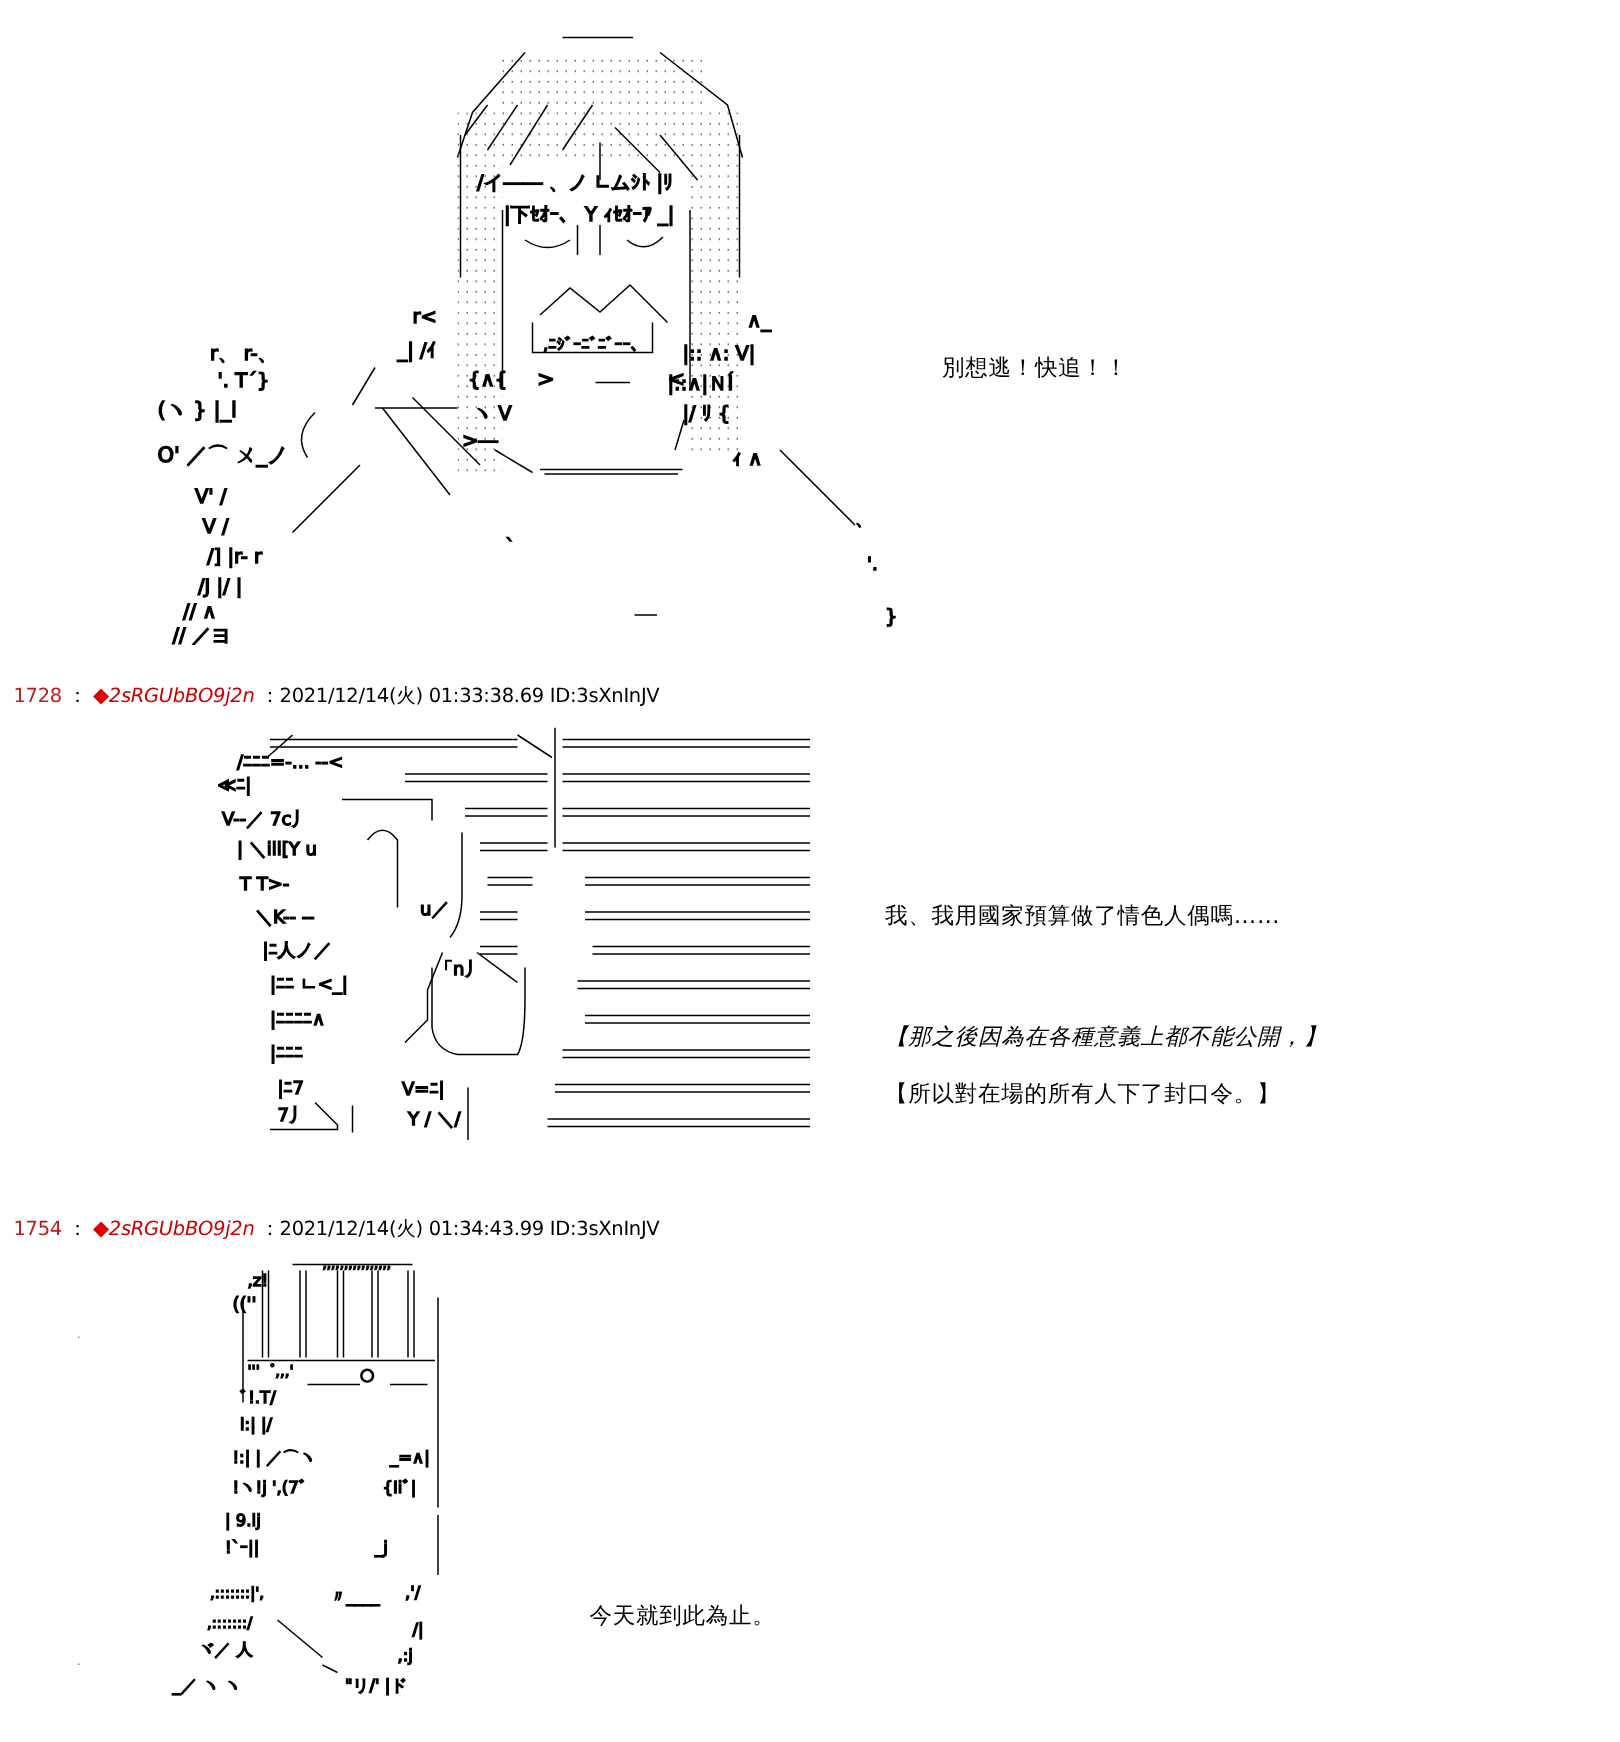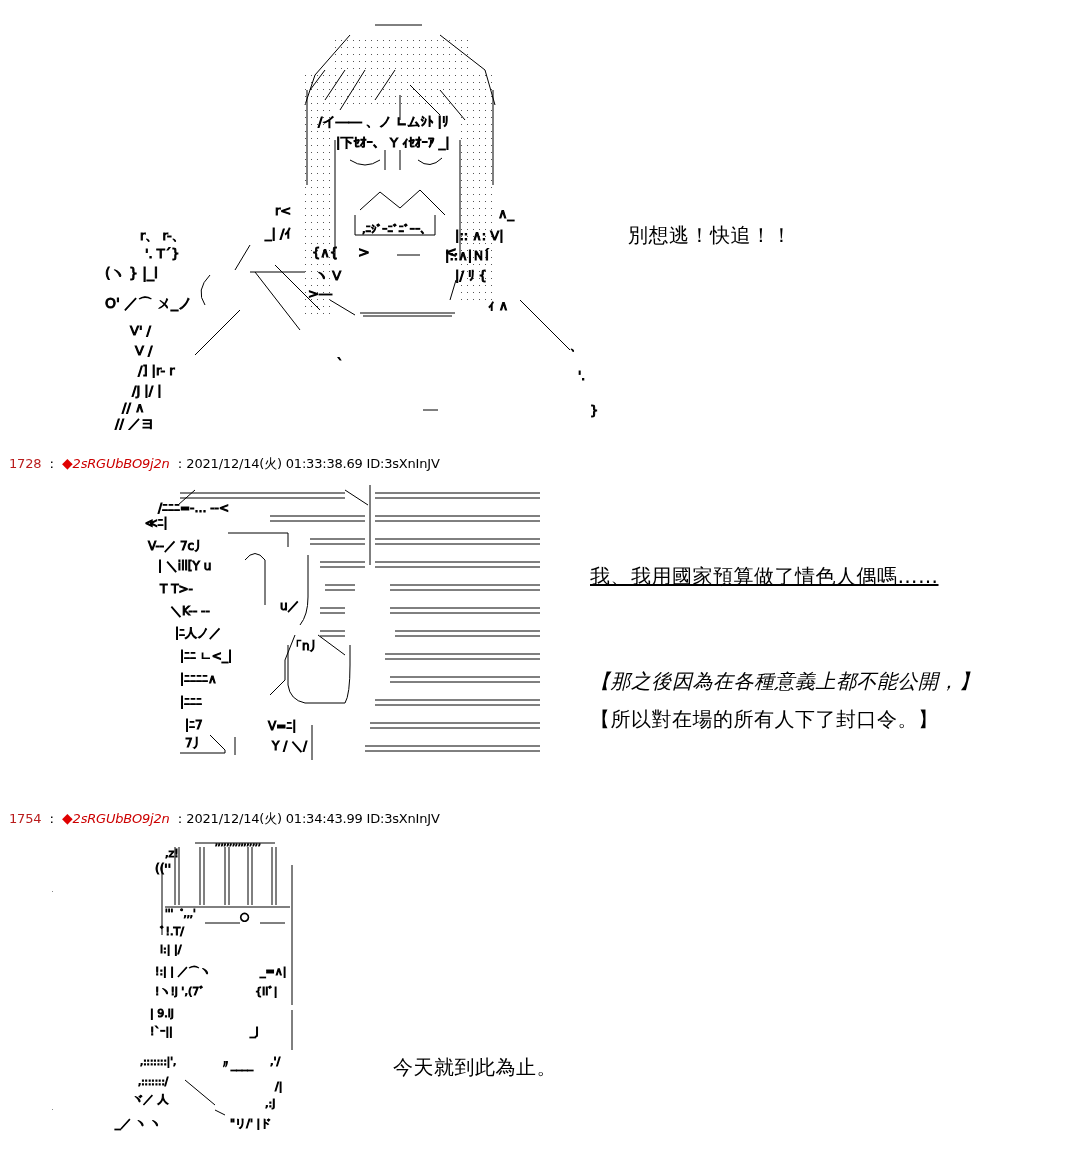--- a/index.html
+++ b/index.html
@@ -6,21 +6,21 @@
   body {
     width: 1080px; height: 1161px; position: relative; overflow: hidden;
     font-family: "DejaVu Sans", "Liberation Sans", sans-serif;
     color: #000;
   }
   .abs { position: absolute; }
   .aa { position: absolute; }
   .aa svg { display: block; }
   .aa text { font-family: "DejaVu Sans", sans-serif; fill: #000; }
   .dialog {
-    position: absolute; font-size: 20px; white-space: nowrap; letter-spacing: 0.5px;
+    position: absolute; font-size: 15px; white-space: nowrap; letter-spacing: 0.5px; margin-top: 14px;
   }
   .post-header {
     position: absolute; left: 9px; font-size: 13px; white-space: nowrap; letter-spacing: -0.2px;
   }
   .post-header .num { color: #b91c1c; text-align: right; }
   .post-header .trip { color: #cc0000; font-style: italic; }
   .post-header .diamond { color: #e00000; font-size: 14px; }
   .dotfill { fill: url(#dots); }
 </style>
 </head>
@@ -190,21 +190,21 @@
     <path d="M148 160 L148 200 Q150 215 165 218 L205 218 Q210 210 210 180 L210 160"></path>
     <text x="150" y="165" font-size="12">「n丿</text>
     <path d="M178 150 L205 170"></path>
     <path d="M70 250 L85 265 L85 268 L40 268"></path>
     <line x1="95" y1="252" x2="95" y2="270"></line>
     <text x="128" y="245" font-size="12">V=ﾆ|</text>
     <text x="132" y="265" font-size="12">Y  /  ＼/</text>
     <line x1="172" y1="240" x2="172" y2="275"></line>
   </svg>
 </div>
-<div class="dialog" style="left:590px; top:563px;text-decoration:underline;">我、我用國家預算做了情色人偶嗎……</div>
+<div class="dialog" style="left:590px; top:587px;">我、我用國家預算做了情色人偶嗎……</div>
 <div class="dialog" style="left:590px; top:668px;font-style:italic;">【那之後因為在各種意義上都不能公開，】</div>
 <div class="dialog" style="left:590px; top:706px;">【所以對在場的所有人下了封口令。】</div>
 
 <div class="post-header" style="top:810px;">
   <span class="num">1754</span>
   <span>：</span>
   <span class="diamond">◆</span><span class="trip">2sRGUbBO9j2n</span>
   <span>：2021/12/14(火) 01:34:43.99</span>
   <span>ID:3sXnInJV</span>
 </div>

